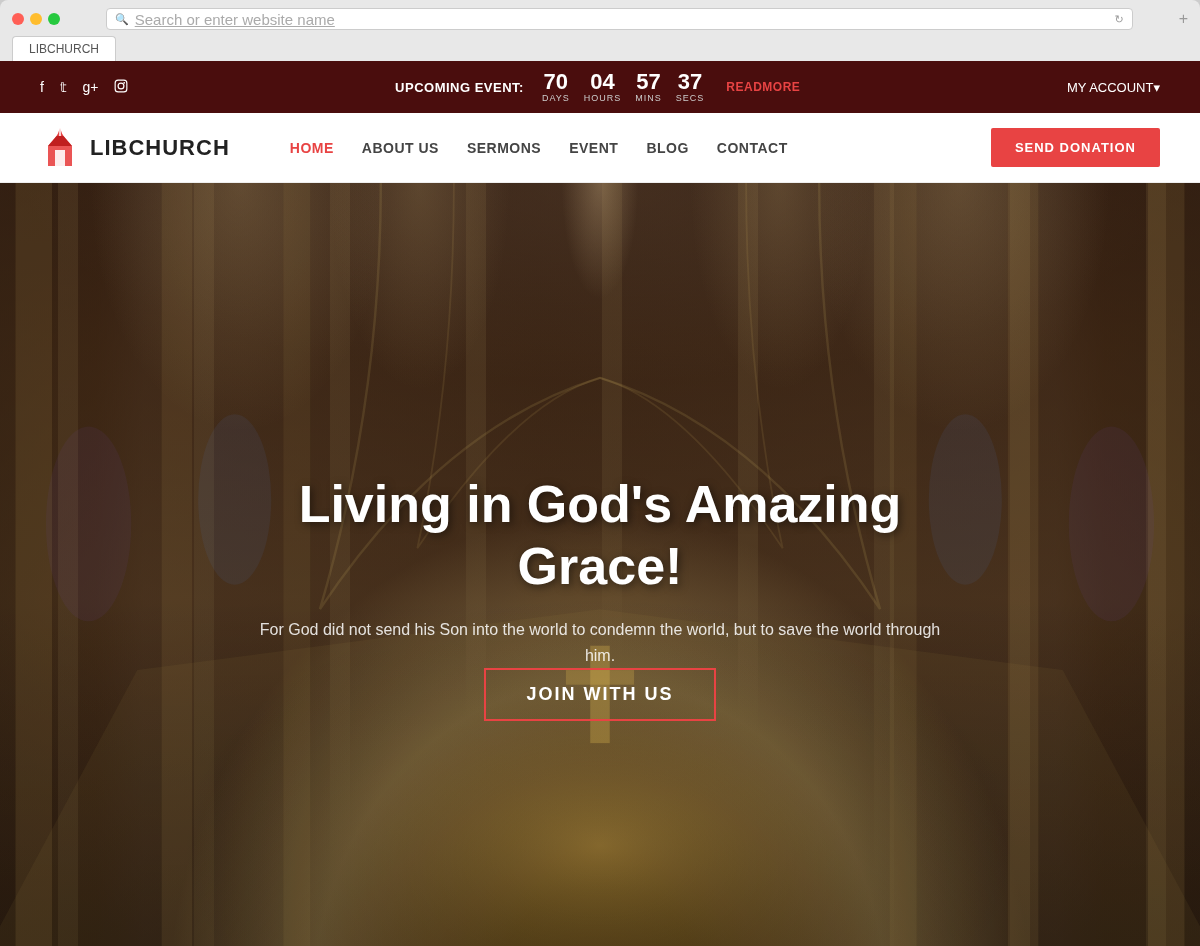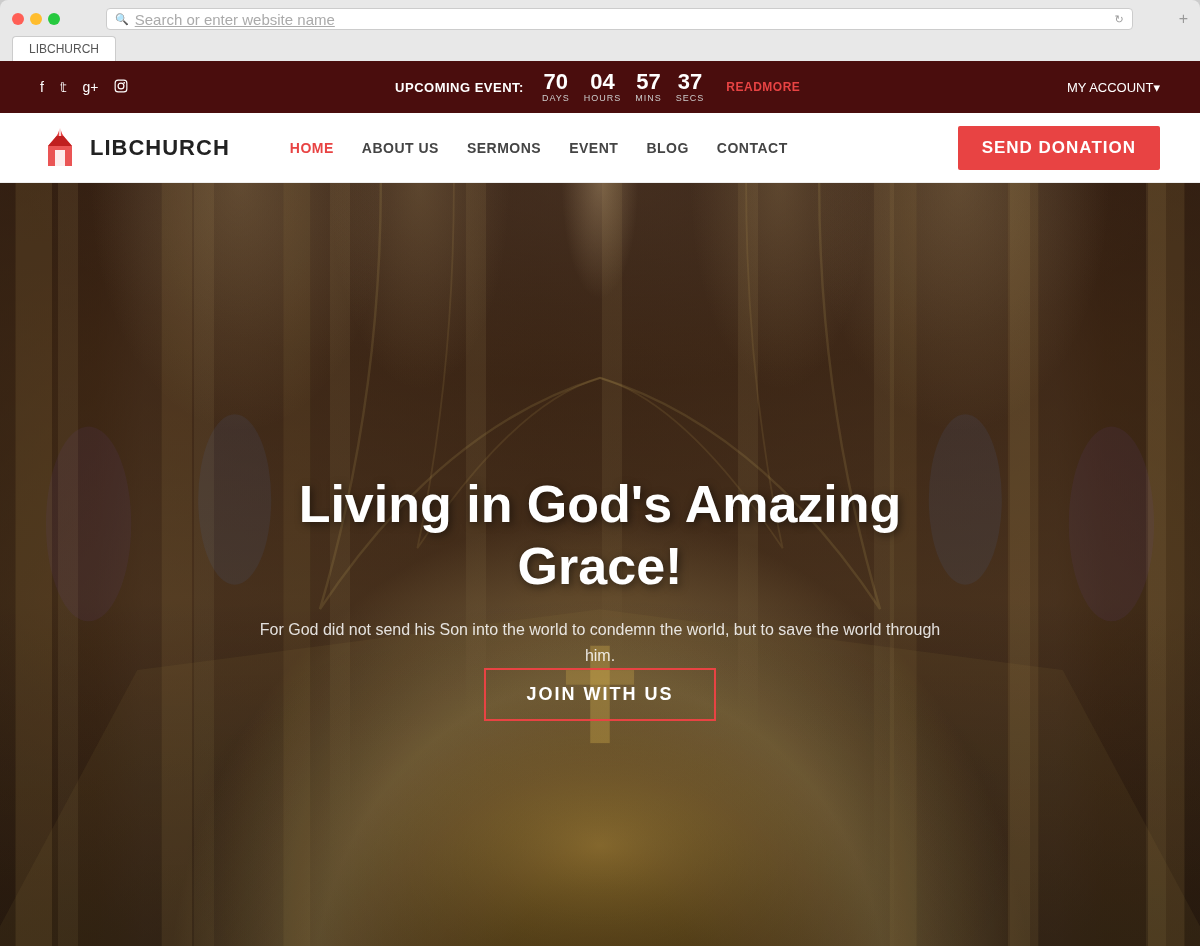--- a/index.html
+++ b/index.html
@@ -183,21 +183,21 @@
       cursor: pointer;
     }
     .nav-link.active {
       color: #e84343;
     }
     .nav-donate {
       margin-left: auto;
       background: #e84343;
       color: white;
       padding: 12px 24px;
-      font-size: 17px;
+      font-size: 13px;
       font-weight: bold;
       letter-spacing: 1px;
       border: none;
       cursor: pointer;
       border-radius: 2px;
     }
 
     
     .hero {
       position: relative;

